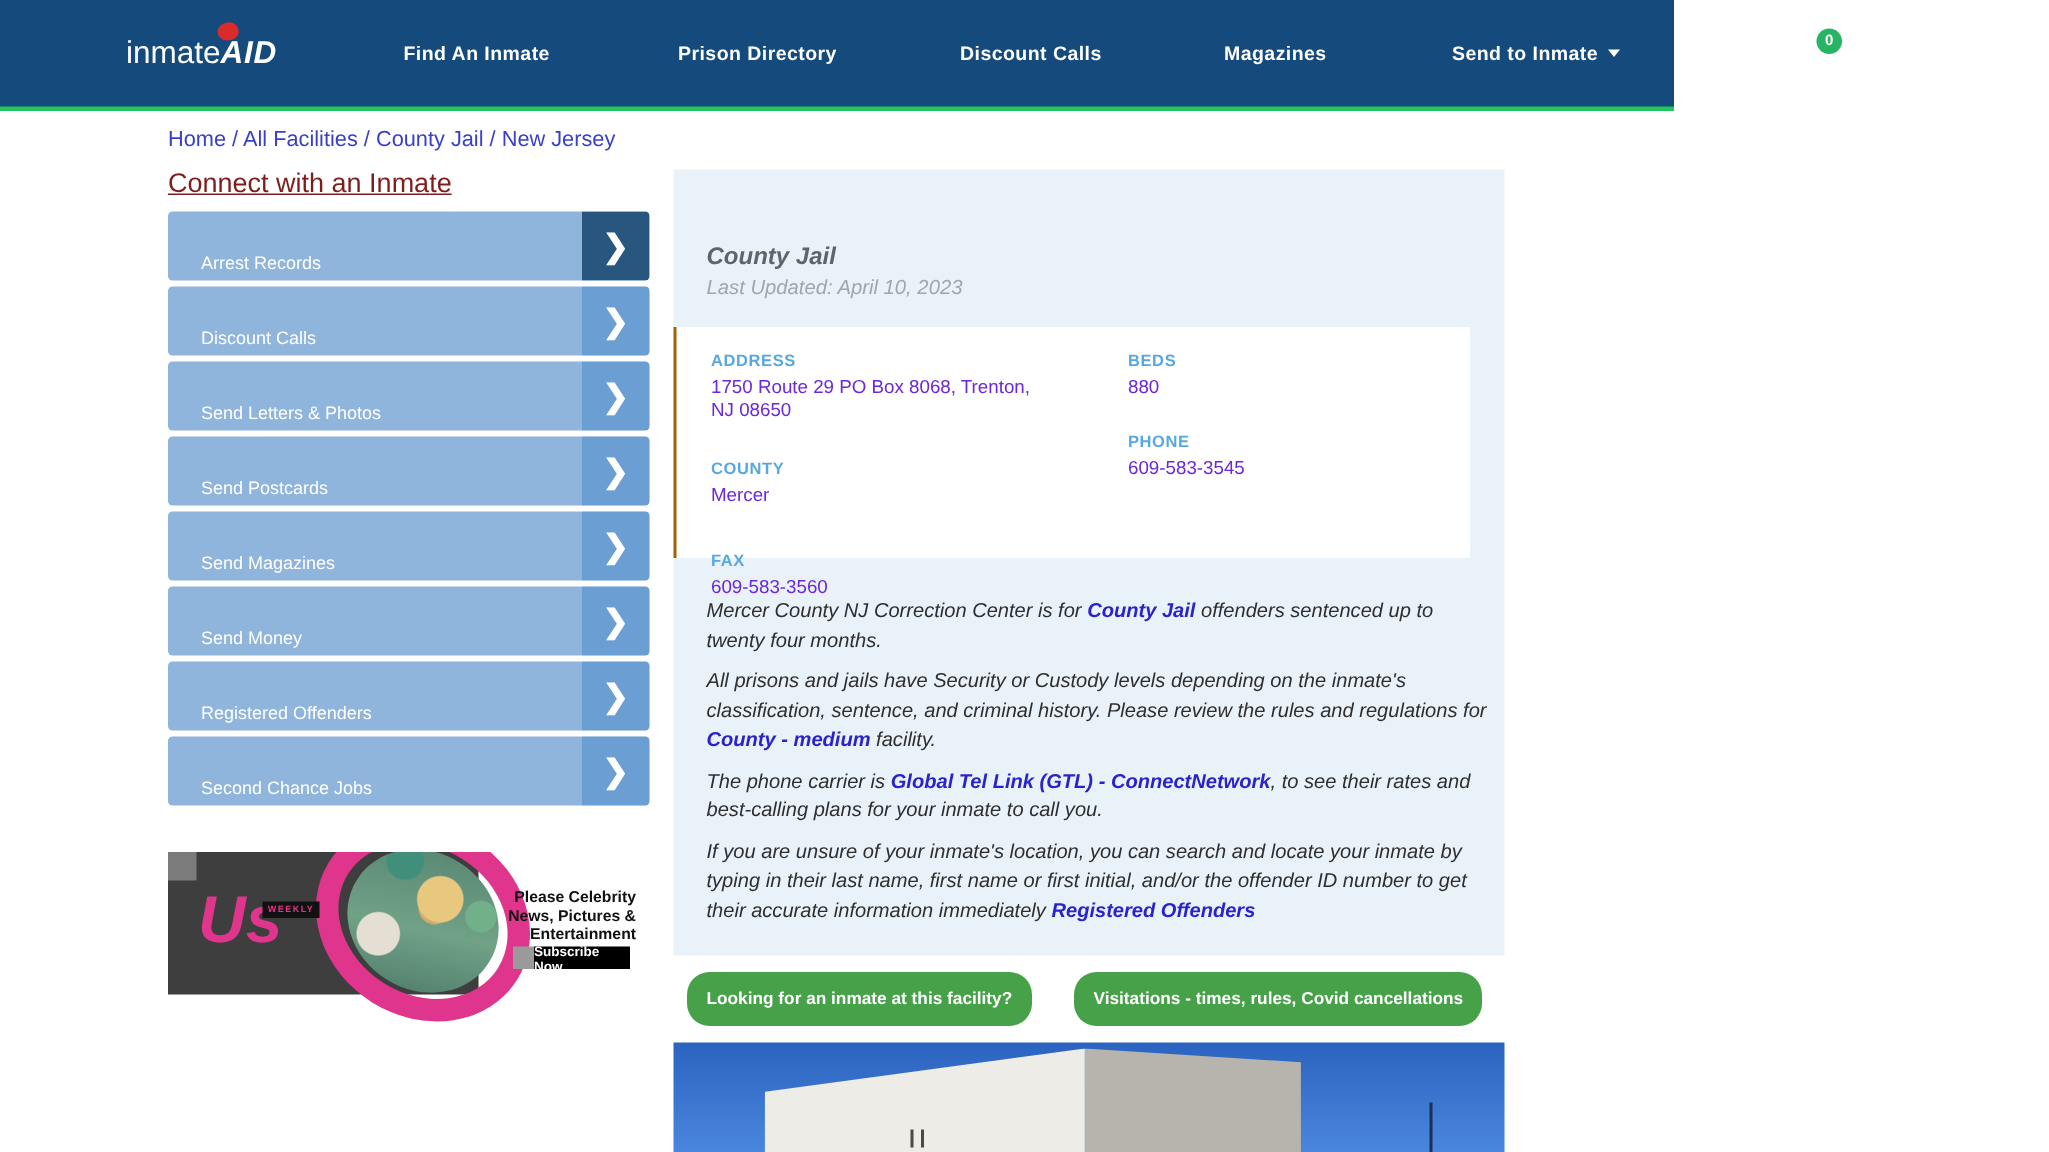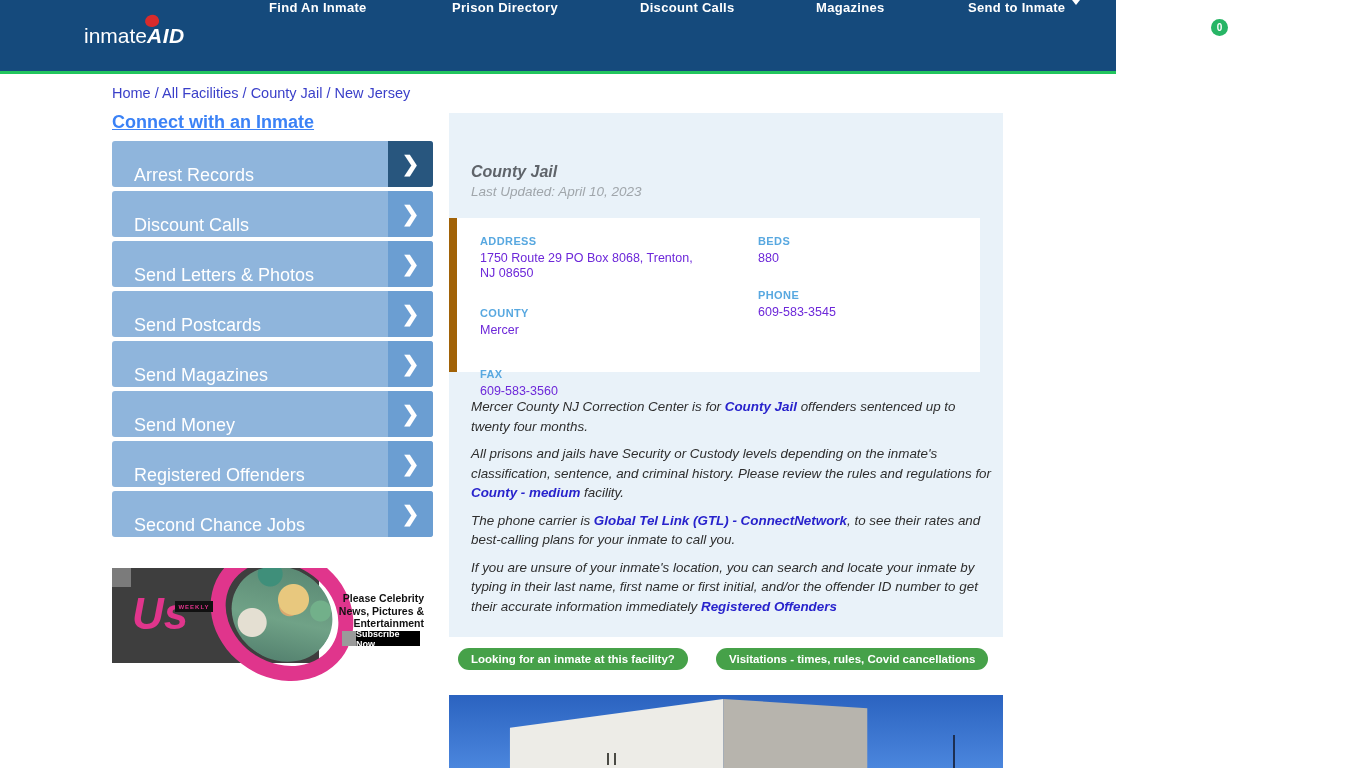--- a/index.html
+++ b/index.html
@@ -8,37 +8,37 @@
   .canvas { position:relative; width:1366px; height:768px; background:#fff; overflow:hidden; }
 
   
   .nav { position:absolute; left:0; top:0; width:1116px; height:74px;
          background:#154a7c; border-bottom:3px solid #22c55e; }
   .logo { position:absolute; left:84px; top:0; height:71px; display:flex; align-items:center;
           color:#fff; font-size:21px; cursor:pointer; }
   .logo .aid { font-weight:800; font-style:italic; position:relative; letter-spacing:.5px; }
   .logo .dot { position:absolute; left:-2px; top:-9px; width:14px; height:12px;
                background:#d92b2b; border-radius:50% 50% 45% 55%; transform:rotate(-15deg); }
-  .nav-item { position:absolute; top:0; height:71px; display:flex; align-items:flex-start; gap:7px;
+  .nav-item { position:absolute; top:0; height:71px; display:flex; align-items:center; gap:7px;
               color:#fff; font-size:13px; font-weight:700; letter-spacing:.3px; cursor:pointer; }
   .caret { width:0; height:0; border-left:4px solid transparent; border-right:4px solid transparent;
            border-top:5px solid #fff; display:inline-block; }
   .nav-icon { position:absolute; top:0; height:71px; display:flex; align-items:center; cursor:pointer; }
   .badge { position:absolute; top:19px; left:10px; width:17px; height:17px; background:#27b565;
            border-radius:50%; color:#fff; font-size:10px; font-weight:700;
            display:flex; align-items:center; justify-content:center; }
 
   
   .breadcrumb { position:absolute; left:112px; top:85px; font-size:14.5px; color:#3a3fc9; }
   .breadcrumb span.crumb { cursor:pointer; }
-  .side-head { position:absolute; left:112px; top:112px; font-size:18px; font-weight:700;
-               color:#3b82f6; text-decoration:underline; }
+  .side-head { position:absolute; left:112px; top:112px; font-size:18px; font-weight:400;
+               color:#7f1d1d; text-decoration:underline; }
   .sb-btn { position:absolute; left:112px; width:321px; height:46px; background:#8fb5dc;
             border-radius:3px; display:flex; align-items:center; cursor:pointer; overflow:hidden; }
-  .sb-label { color:#fff; font-size:18px; padding-left:22px;margin-top:22px; }
+  .sb-label { color:#fff; font-size:12px; padding-left:22px;margin-top:22px; }
   .sb-chev { position:absolute; right:0; top:0; width:45px; height:46px; background:#6b9ed2;
              color:#fff; font-size:21px; font-weight:700; display:flex; align-items:center;
              justify-content:center; }
   .sb-chev.active { background:#28567e; }
 
   
   .ad { position:absolute; left:112px; top:568px; width:321px; height:122px; background:#fff;
         overflow:hidden; cursor:pointer; }
   .ad-dark { position:absolute; left:0; top:0; width:207px; height:95px; background:#3e3e3e; }
   .ad-sq { position:absolute; left:0; top:0; width:19px; height:19px; background:#7b7b7b; }
@@ -66,36 +66,36 @@
                   display:flex; align-items:center; justify-content:center; }
 
   
   .panel { position:absolute; left:449px; top:113px; width:554px; height:524px; background:#e9f2f9; }
   .f-title { position:absolute; left:22px; top:15px; font-size:24px; font-weight:700; color:#1d5a94; }
   .f-sub { position:absolute; left:22px; top:50px; font-size:16px; font-weight:700;
            font-style:italic; color:#5f646a; }
   .f-upd { position:absolute; left:22px; top:71px; font-size:13.5px; font-style:italic; color:#a0a6ab; }
 
   .info-card { position:absolute; left:0px; top:105px; width:531px; height:154px; background:#fff;
-               border-left:8px solid #a16207; }
+               border-left:2px solid #a16207; }
   .fld { position:absolute; }
   .fld-label { font-size:11px; font-weight:700; color:#58a8e0; letter-spacing:.4px; margin-bottom:4px; }
   .fld-value { font-size:12.5px; color:#6d28d9; line-height:15px; }
   .fld.addr   { left:23px;  top:17px;  width:215px; }
   .fld.beds   { left:301px; top:17px; }
   .fld.county { left:23px;  top:89px; }
   .fld.phone  { left:301px; top:71px; }
   .fld.fax    { left:23px;  top:112px;margin-top:38px; }
 
   .paras { position:absolute; left:22px; top:284px; width:524px; }
   .paras p { font-size:13.4px; font-style:italic; color:#2e2e2e; line-height:19.5px;
              margin-bottom:8px; }
   .paras a { color:#2823cc; font-weight:700; text-decoration:none; cursor:pointer; }
 
-  .green-btn { position:absolute; top:648px; height:22px; background:#46a149; border-radius:15px;
+  .green-btn { position:absolute; top:648px; height:36px; background:#46a149; border-radius:15px;
                color:#fff; font-size:11.5px; font-weight:700; display:flex; align-items:center;
                justify-content:center; padding:0 13px; white-space:nowrap; cursor:pointer; }
   .gb1 { left:458px; }
   .gb2 { left:716px; }
 
   
   .photo { position:absolute; left:449px; top:695px; width:554px; height:73px; overflow:hidden;
            background:linear-gradient(180deg,#2b63c0,#4b86dd); }
   .bld-front { position:absolute; left:0; top:0; width:100%; height:100%; background:#edece7;
                clip-path:polygon(11% 100%, 11% 45%, 49.5% 5.5%, 49.5% 100%); }

